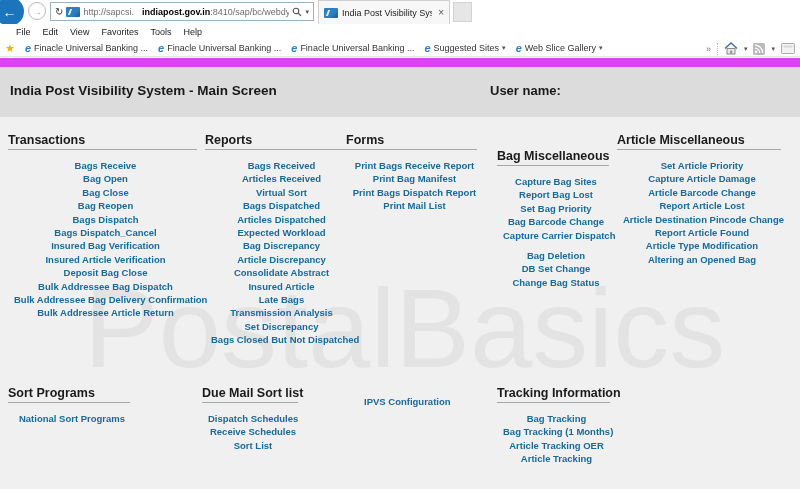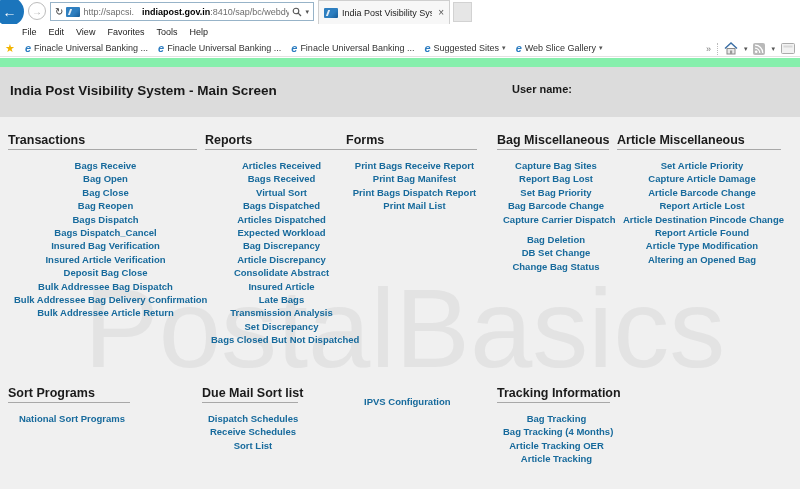--- a/index.html
+++ b/index.html
@@ -28,59 +28,59 @@
   .tab { position:absolute; left:318px; top:0; width:132px; height:24px; background:#f7f7f7;
     border:1px solid #cfcfcf; border-bottom:none; display:flex; align-items:center; padding:0 5px;
     gap:4px; font-size:9px; color:#222; }
   .tab .title { white-space:nowrap; overflow:hidden; flex:1; }
   .tab .close { color:#555; font-size:10px; margin-left:2px; }
   .newtab { position:absolute; left:453px; top:2px; width:19px; height:20px; background:#e6e6e6;
     border:1px solid #d2d2d2; }
 
   
   .menubar { position:absolute; top:24px; left:0; right:0; height:16px; background:#fff;
-    display:flex; align-items:center; padding-left:16px; font-size:9px; color:#222; }
+    display:flex; align-items:center; padding-left:10px; font-size:9px; color:#222; }
   .menubar span { padding:0 6px; }
 
   
   .favbar { position:absolute; top:40px; left:0; right:0; height:17px; background:#fff;
     border-bottom:1px solid #e2e2e2; display:flex; align-items:center; padding-left:5px; gap:10px;
     font-size:9px; color:#333; }
   .star { color:#f2b400; font-size:11px; line-height:1; }
   .fav-item { display:flex; align-items:center; gap:3px; white-space:nowrap; }
   .e-icon { color:#2d7dc1; font-weight:bold; font-style:italic; font-size:11px; line-height:1; }
   .fav-caret { color:#555; font-size:7px; }
   .fav-right { position:absolute; right:5px; top:0; height:17px; display:flex; align-items:center; gap:6px; }
   .overflow-chevron { color:#777; font-size:9px; }
   .vdots { width:1px; height:12px; border-left:1px dotted #bbb; }
   .mini-icon { display:flex; align-items:center; }
 
   
-  .pagebody { position:absolute; top:58px; left:0; right:0; bottom:0; background:#86efac; }
+  .pagebody { position:absolute; top:58px; left:0; right:0; bottom:0; background:#d946ef; }
   .band { position:absolute; top:9px; left:0; right:0; height:50px; background:#dcdcdc; }
   .ptitle { position:absolute; left:10px; top:16px; font-size:13.5px; font-weight:bold; color:#191919; }
-  .ulabel { position:absolute; left:512px; top:16px; font-size:11px; font-weight:bold; color:#191919; }
+  .ulabel { position:absolute; left:490px; top:16px; font-size:13px; font-weight:bold; color:#191919; }
   .content { position:absolute; top:59px; left:0; right:0; bottom:0; background:#f0f0f0; overflow:hidden; }
 
   .watermark { position:absolute; left:84px; top:156px; font-size:112px; line-height:1;
     color:#e3e3e3; white-space:nowrap; user-select:none; z-index:0; }
 
   .sec { position:absolute; z-index:1; }
   .sec h2 { font-size:12.5px; font-weight:bold; color:#1b1b1b; line-height:15px;
     padding-bottom:1px; border-bottom:1px solid #a8a8a8; white-space:nowrap; }
   .sec nav { margin-top:9px; padding-left:6px; display:flex; flex-direction:column; }
   .sec nav a { font-size:9.5px; font-weight:bold; color:#176a9c; text-decoration:none;
     line-height:13.4px; white-space:nowrap;text-align:center; }
   .sec nav a.gap { margin-top:7px; }
 
   .r1 { top:16px; }  .r2 { top:269px; }
   .c1 { left:8px;   width:189px; }
   .c2 { left:205px; width:147px; }
   .c3 { left:346px; width:131px; }
-  .c4 { left:497px; width:112px; }
+  .c4 { left:497px; width:112px;margin-top:16px; }
   .c5 { left:617px; width:164px; }
   .b1 { left:8px;   width:122px; }
   .b2 { left:202px; width:96px;  }
   .b3 { left:358px; width:82px;  }
   .b4 { left:497px; width:113px; }
 </style>
 </head>
 <body>
 
 <div class="screen">
@@ -195,22 +195,22 @@
             <a href="#">Insured Article Verification</a>
             <a href="#">Deposit Bag Close</a>
             <a href="#">Bulk Addressee Bag Dispatch</a>
             <a href="#">Bulk Addressee Bag Delivery Confirmation</a>
             <a href="#">Bulk Addressee Article Return</a>
           </nav>
       </section>
       <section class="sec r1 c2">
         <h2>Reports</h2>
         <nav>
+            <a href="#">Bags Received</a>
             <a href="#">Articles Received</a>
-            <a href="#">Bags Received</a>
             <a href="#">Virtual Sort</a>
             <a href="#">Bags Dispatched</a>
             <a href="#">Articles Dispatched</a>
             <a href="#">Expected Workload</a>
             <a href="#">Bag Discrepancy</a>
             <a href="#">Article Discrepancy</a>
             <a href="#">Consolidate Abstract</a>
             <a href="#">Insured Article</a>
             <a href="#">Late Bags</a>
             <a href="#">Transmission Analysis</a>
@@ -270,20 +270,20 @@
       </section>
       <section class="sec r2 b3">
         <nav>
             <a href="#">IPVS Configuration</a>
           </nav>
       </section>
       <section class="sec r2 b4">
         <h2>Tracking Information</h2>
         <nav>
             <a href="#">Bag Tracking</a>
-            <a href="#">Bag Tracking (4 Months)</a>
+            <a href="#">Bag Tracking (1 Months)</a>
             <a href="#">Article Tracking OER</a>
             <a href="#">Article Tracking</a>
           </nav>
       </section>
     </div>
   </div>
 </div>
 
 </body></html>

